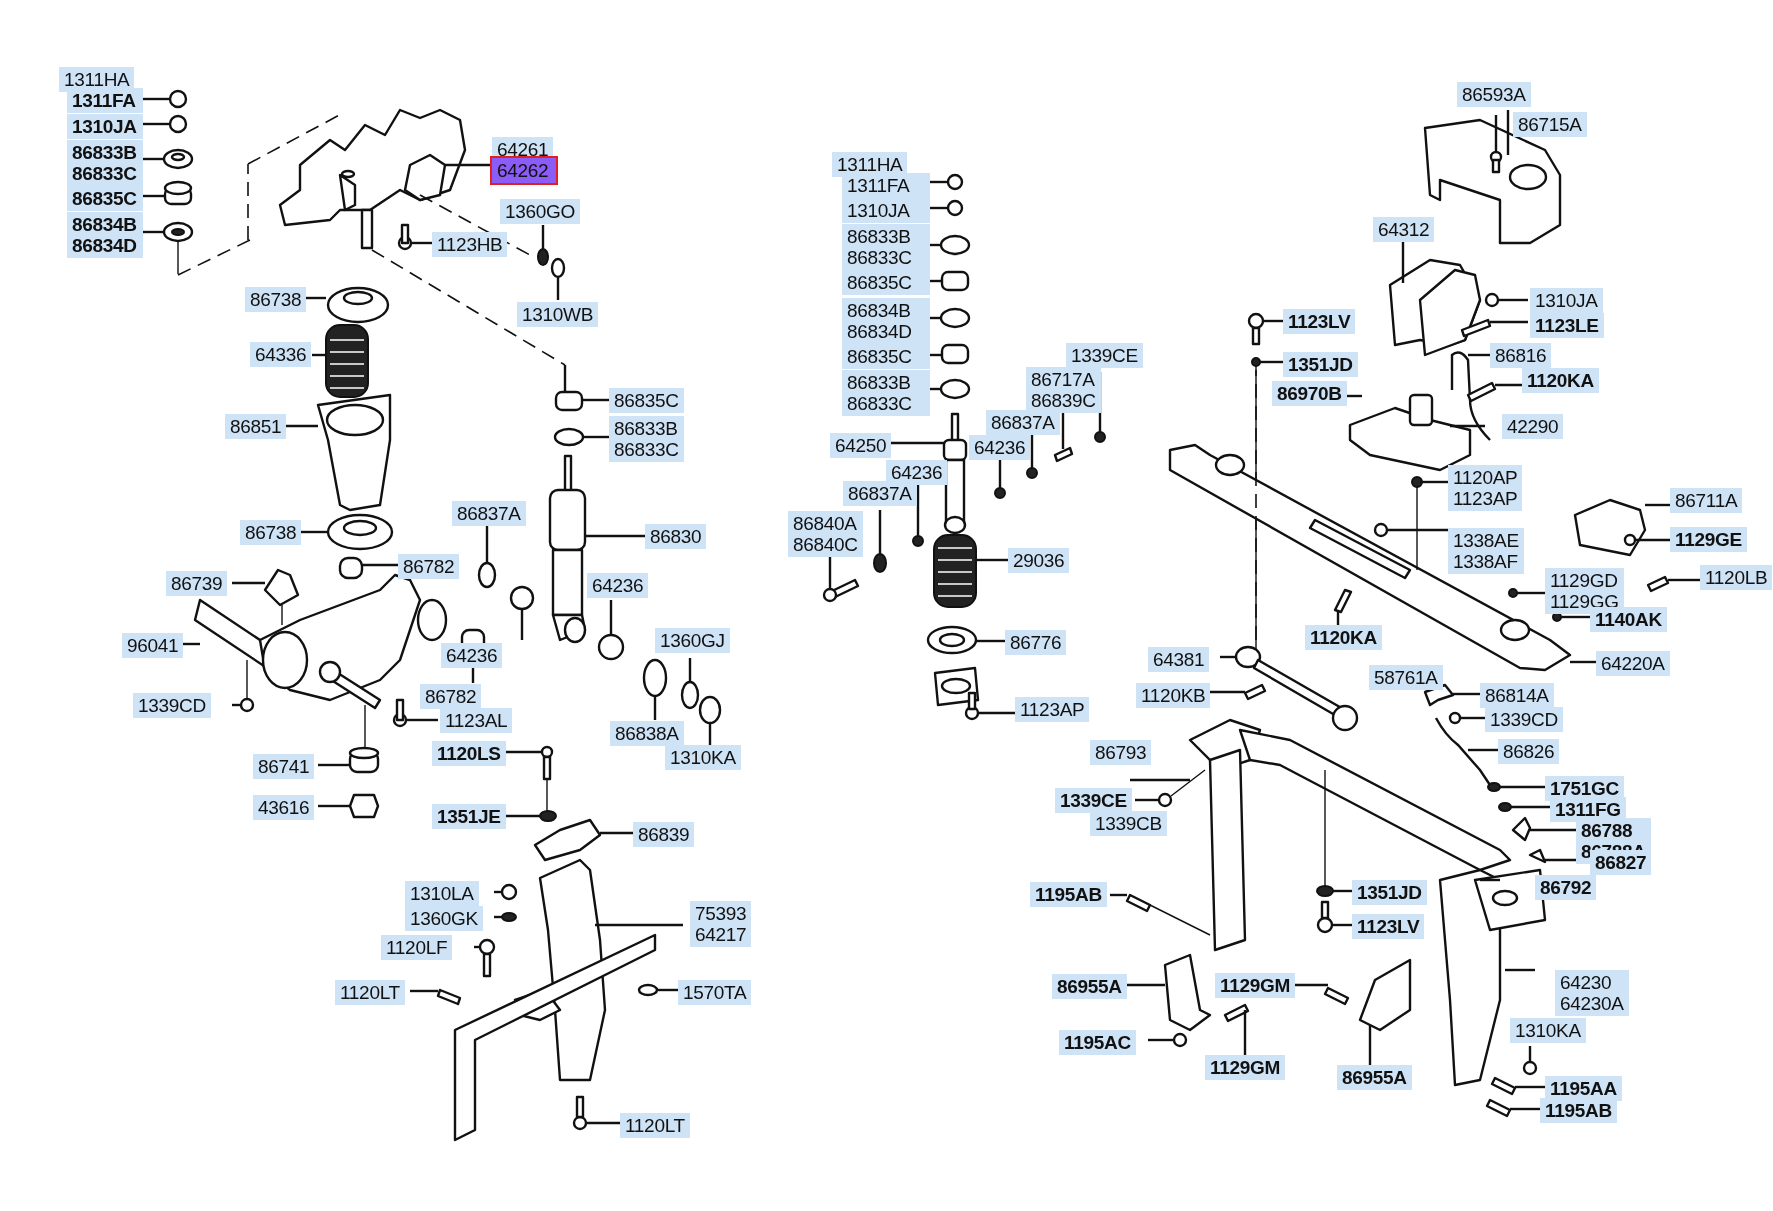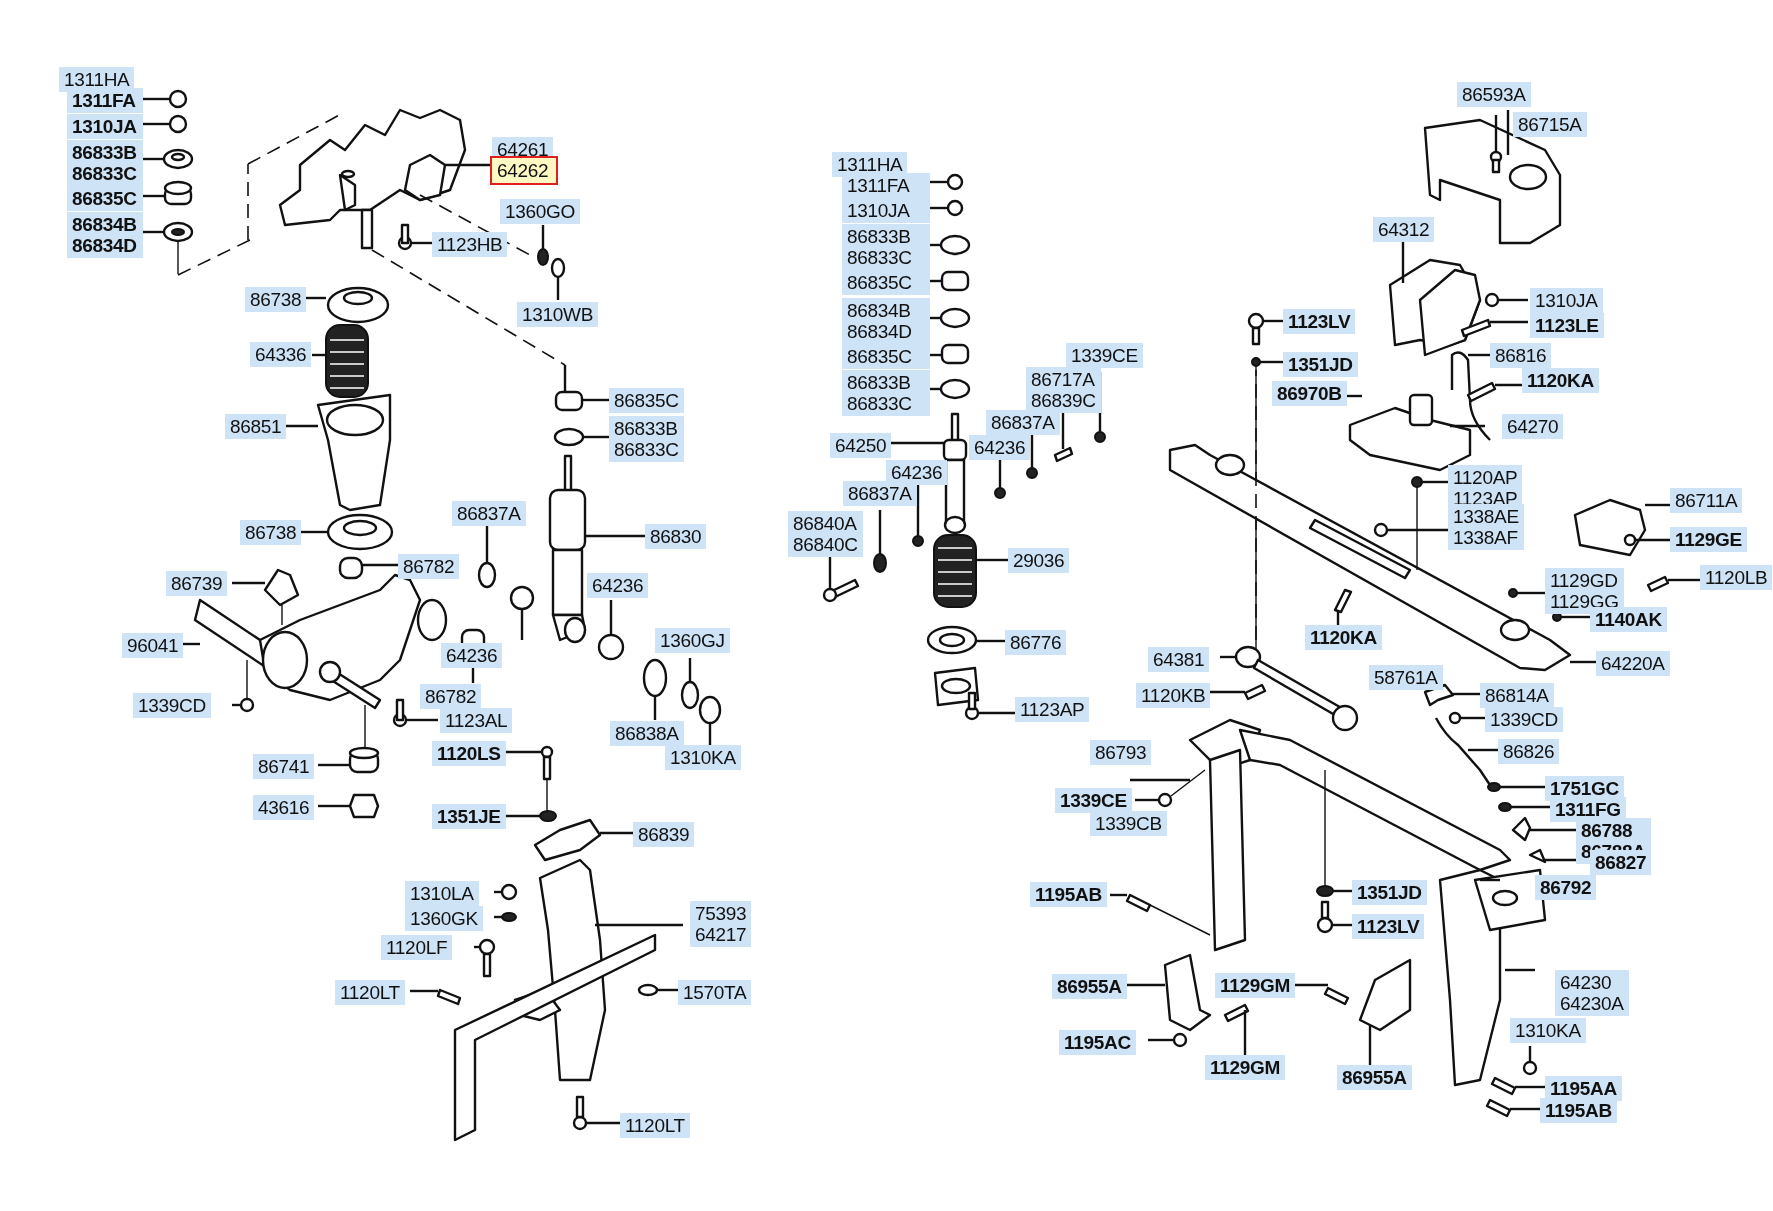--- a/index.html
+++ b/index.html
@@ -2,21 +2,21 @@
 <html><head>
 <meta charset="utf-8">
 <style>
   html, body { margin: 0; padding: 0; background: #ffffff; }
   body { width: 1773px; height: 1211px; position: relative; overflow: hidden;
          font-family: "Liberation Sans", "DejaVu Sans", sans-serif; }
   #diagram { position: absolute; left: 0; top: 0; width: 1773px; height: 1211px; }
   .lbl { position: absolute; background: #cfe3f7; color: #111; font-size: 19px; line-height: 21px;
          padding: 2px 5px; white-space: pre; letter-spacing: -0.3px; cursor: pointer; }
   .lbl.bold { font-weight: bold; }
-  .lbl.hl { outline: 2px solid #e02020; background: #fef9c3; }
+  .lbl.hl { outline: 2px solid #e02020; background: #8b5cf6; }
   svg .part { fill: #fff; stroke: #111; stroke-width: 2.4; stroke-linejoin: round; }
   svg .dark { fill: #222; stroke: #111; stroke-width: 2; }
   svg .lead { stroke: #111; stroke-width: 2.4; fill: none; }
   svg .dash { stroke: #111; stroke-width: 1.6; fill: none; stroke-dasharray: 14 8; }
   svg .thin { stroke: #111; stroke-width: 1.4; fill: none; }
 </style>
 </head>
 <body>
 
 <div id="diagram">
@@ -595,25 +595,25 @@
 <div class="lbl" style="left:1457px;top:82px">86593A</div>
 <div class="lbl" style="left:1513px;top:112px">86715A</div>
 <div class="lbl" style="left:1373px;top:217px">64312</div>
 <div class="lbl" style="left:1530px;top:288px">1310JA</div>
 <div class="lbl bold" style="left:1283px;top:309px">1123LV</div>
 <div class="lbl bold" style="left:1530px;top:313px">1123LE</div>
 <div class="lbl" style="left:1490px;top:343px">86816</div>
 <div class="lbl bold" style="left:1283px;top:352px">1351JD</div>
 <div class="lbl bold" style="left:1522px;top:368px">1120KA</div>
 <div class="lbl bold" style="left:1272px;top:381px">86970B</div>
-<div class="lbl" style="left:1502px;top:414px">64270</div>
+<div class="lbl" style="left:1502px;top:414px">42290</div>
 <div class="lbl" style="left:1448px;top:465px">1120AP
 1123AP</div>
 <div class="lbl" style="left:1670px;top:488px">86711A</div>
-<div class="lbl" style="left:1448px;top:504px">1338AE
+<div class="lbl" style="left:1448px;top:528px">1338AE
 1338AF</div>
 <div class="lbl bold" style="left:1670px;top:527px">1129GE</div>
 <div class="lbl" style="left:1545px;top:568px">1129GD
 1129GG</div>
 <div class="lbl" style="left:1700px;top:565px">1120LB</div>
 <div class="lbl bold" style="left:1305px;top:625px">1120KA</div>
 <div class="lbl bold" style="left:1590px;top:607px">1140AK</div>
 <div class="lbl" style="left:1148px;top:647px">64381</div>
 <div class="lbl" style="left:1596px;top:651px">64220A</div>
 <div class="lbl" style="left:1369px;top:665px">58761A</div>

